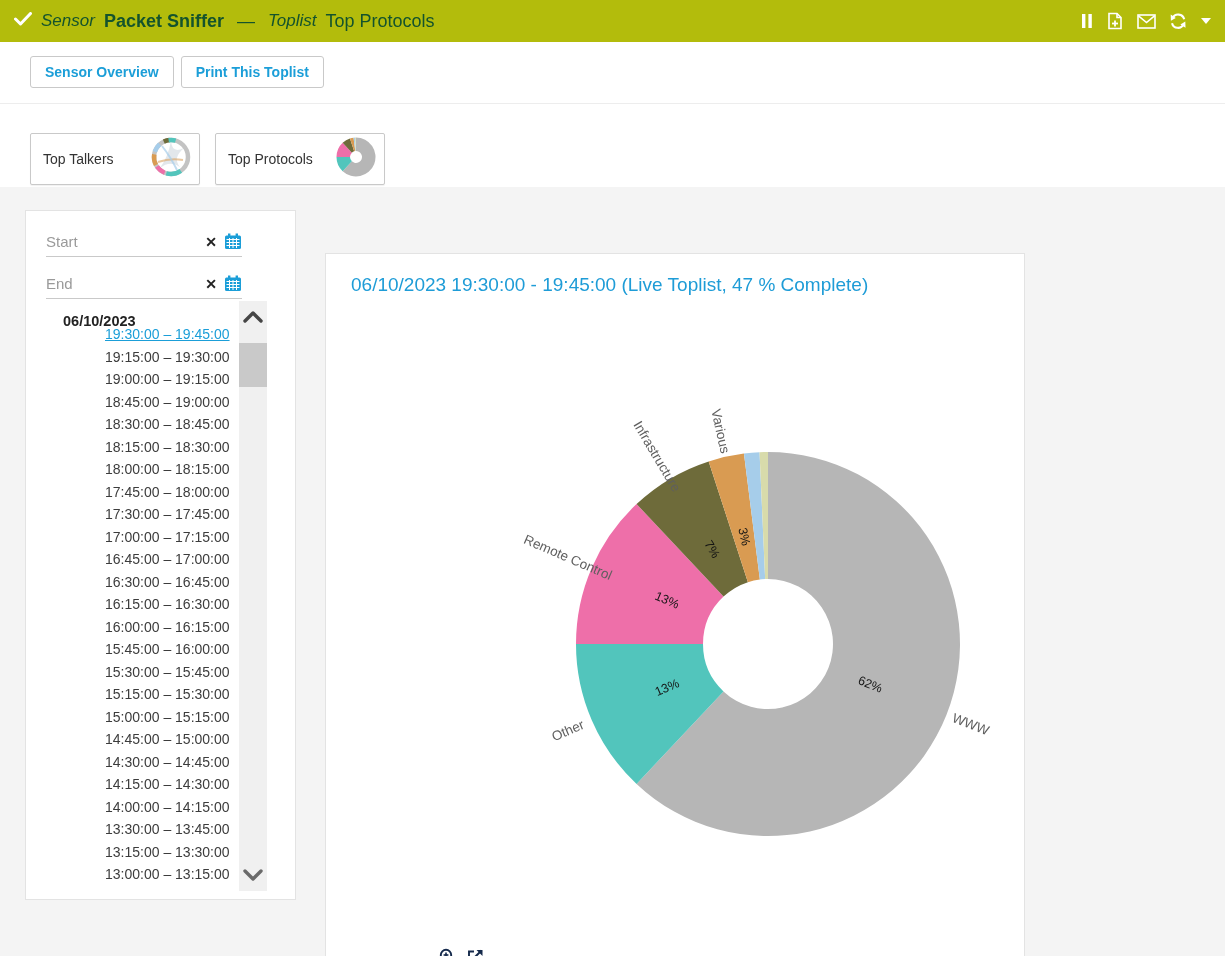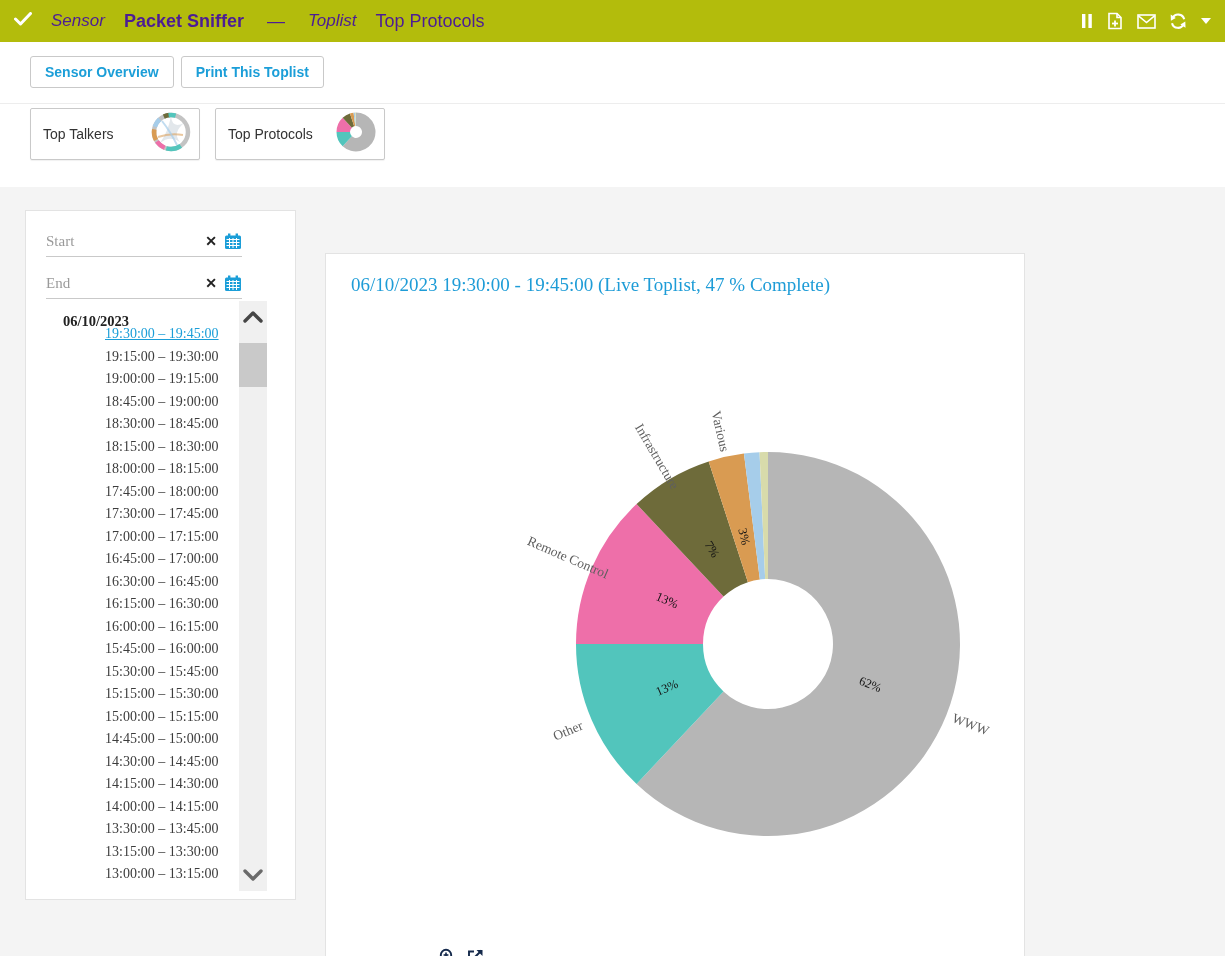--- a/index.html
+++ b/index.html
@@ -1,42 +1,42 @@
 <!DOCTYPE html>
 <html><head>
 <meta charset="utf-8">
 <style>
   * { margin:0; padding:0; box-sizing:border-box; }
   html,body { width:1225px; height:956px; }
   body { font-family:"Liberation Sans", sans-serif; background:#f4f4f4; position:relative; overflow:hidden; }
 
   
   .topbar { position:absolute; left:0; top:0; width:1225px; height:42px; background:#b3bc0c;
-            display:flex; align-items:center; padding:0 14px; color:#4c1d95; gap:19px; }
+            display:flex; align-items:center; padding:0 14px; color:#14532d; gap:9px; }
   .topbar .crumb-italic { font-style:italic; font-size:17px; }
   .topbar .crumb-bold   { font-weight:bold; font-size:18px; }
   .topbar .crumb-plain  { font-size:18px; }
   .topbar .crumb-dash   { font-size:18px; margin:0 4px; }
   .topbar-icons { margin-left:auto; display:flex; align-items:center; gap:13px; }
   .topbar-icons svg { display:block; }
 
   
   .strip { position:absolute; left:0; top:42px; width:1225px; height:145px; background:#ffffff;padding-left:47px; }
   .btn-row { position:absolute; left:30px; top:14px; display:flex; gap:7px; }
   .btn { background:#fff; border:1px solid #c9c9c9; border-radius:3px; padding:7px 14px;
          color:#1b9ed8; font-weight:bold; font-size:14px; cursor:pointer; font-family:inherit; }
   .strip-divider { position:absolute; left:0; top:61px; width:1225px; border-bottom:1px solid #ededed; }
-  .tabs-row { position:absolute; left:30px; top:66px; display:flex; gap:15px; }
+  .tabs-row { position:absolute; left:30px; top:91px; display:flex; gap:15px; }
   .tab-card { width:170px; height:52px; background:#fff; border:1px solid #c9c9c9; border-radius:2px;
               display:flex; align-items:center; justify-content:space-between; padding:0 7px 0 12px;
               cursor:pointer; box-shadow:0 1px 1px rgba(0,0,0,0.06); }
   .tab-card .tab-label { font-size:14px; color:#333; }
 
   
-  .panel { position:absolute; background:#fff; border:1px solid #e3e3e3;font-family:Liberation Serif, serif; }
+  .panel { position:absolute; background:#fff; border:1px solid #e3e3e3; }
   .sidebar { left:25px; top:210px; width:271px; height:690px; }
   .mainpanel { left:325px; top:216px; width:700px; height:735px;margin-top:37px; }
 
   
   .date-input-row { position:absolute; left:20px; width:196px; height:30px; border-bottom:1px solid #c9c9c9;
                     display:flex; align-items:center; }
   .date-input-row input { border:none; outline:none; flex:1; font-size:15px; color:#444; width:120px;
                           font-family:inherit; }
   .date-input-row input::placeholder { color:#9a9a9a; opacity:1; }
   .row-start { top:16px; } .row-end { top:58px; }

